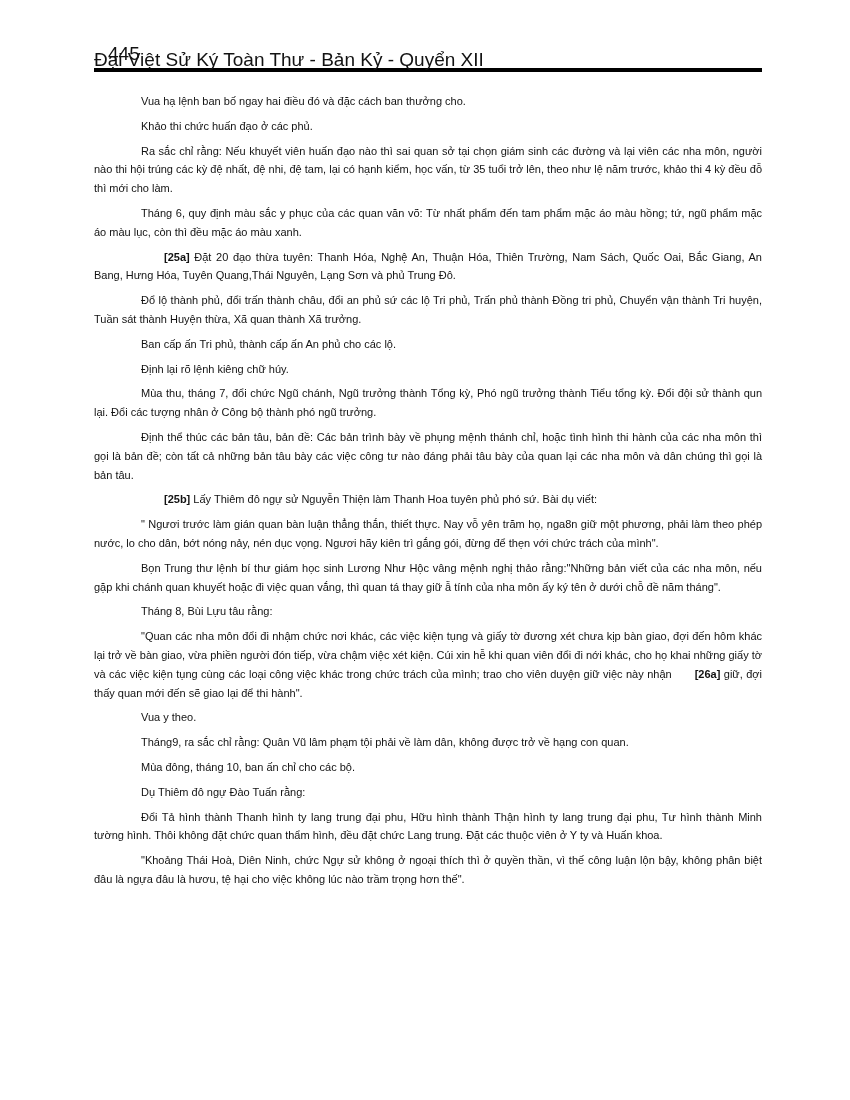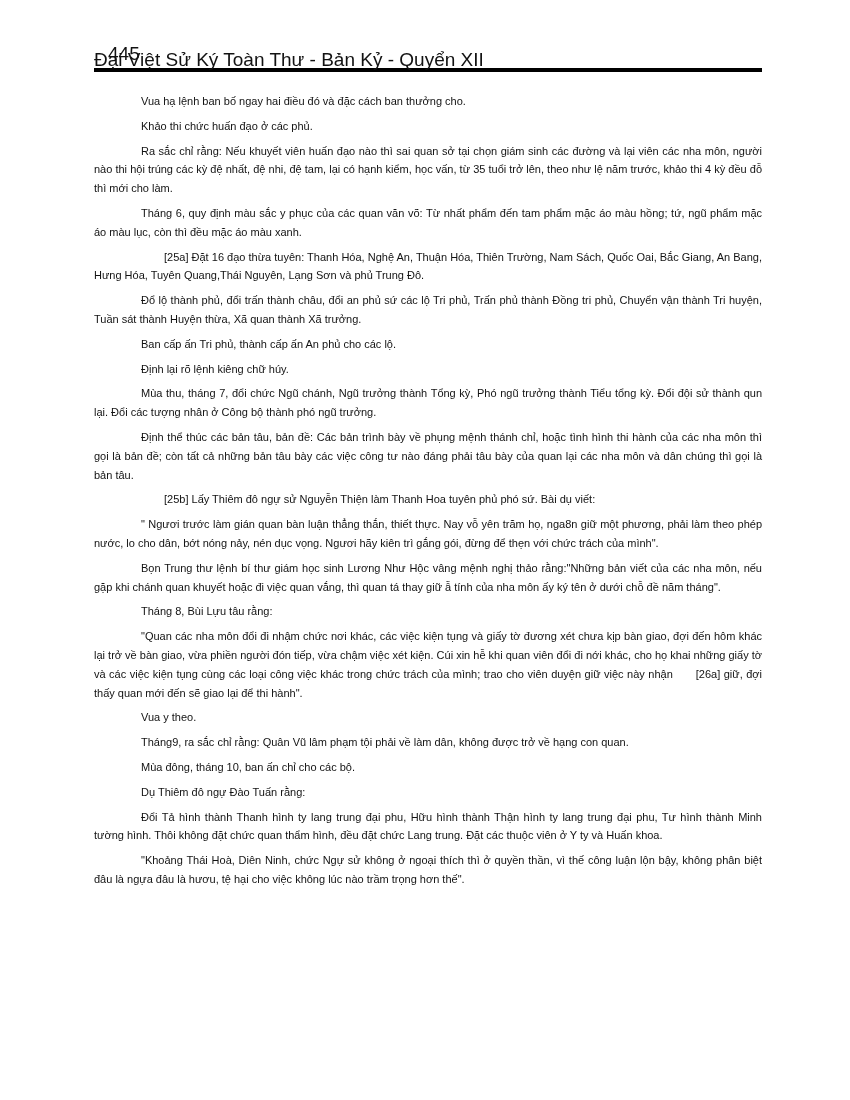--- a/index.html
+++ b/index.html
@@ -52,41 +52,41 @@
     width: 668px;
     font-size: 11px;
     line-height: 18.8px;
     text-align: justify;
   }
   .para {
     margin: 0 0 6px 0;
     text-indent: 47px;
   }
   .folio {
-    font-weight: normal;
+    font-weight: bold;
     padding-left: 23px;
   }
 </style>
 </head>
 <body>
 
 <div class="page">
   <div class="page-header">
     <div class="header-row">
       <span class="page-number">445</span>
       <span class="header-title">Đại Việt Sử Ký Toàn Thư - Bản Kỷ - Quyển XII</span>
     </div>
     <div class="header-rule"></div>
   </div>
   <div class="document-body">
       <p class="para"><span>Vua hạ lệnh ban bố ngay hai điều đó và đặc cách ban thưởng cho.</span></p>
       <p class="para"><span>Khảo thi chức huấn đạo ở các phủ.</span></p>
       <p class="para"><span>Ra sắc chỉ rằng: Nếu khuyết viên huấn đạo nào thì sai quan sở tại chọn giám sinh các đường và lại viên các nha môn, người nào thi hội trúng các kỳ đệ nhất, đệ nhi, đệ tam, lại có hạnh kiểm, học vấn, từ 35 tuổi trở lên, theo như lệ năm trước, khảo thi 4 kỳ đều đỗ thì mới cho làm.</span></p>
       <p class="para"><span>Tháng 6, quy định màu sắc y phục của các quan văn võ: Từ nhất phẩm đến tam phẩm mặc áo màu hồng; tứ, ngũ phẩm mặc áo màu lục, còn thì đều mặc áo màu xanh.</span></p>
-      <p class="para"><span class="folio">[25a]</span><span> Đặt 16 đạo thừa tuyên: Thanh Hóa, Nghệ An, Thuận Hóa, Thiên Trường, Nam Sách, Quốc Oai, Bắc Giang, An Bang, Hưng Hóa, Tuyên Quang,Thái Nguyên, Lạng Sơn và phủ Trung Đô.</span></p>
+      <p class="para"><span class="folio">[25a]</span><span> Đặt 20 đạo thừa tuyên: Thanh Hóa, Nghệ An, Thuận Hóa, Thiên Trường, Nam Sách, Quốc Oai, Bắc Giang, An Bang, Hưng Hóa, Tuyên Quang,Thái Nguyên, Lạng Sơn và phủ Trung Đô.</span></p>
       <p class="para"><span>Đổ lộ thành phủ, đổi trấn thành châu, đổi an phủ sứ các lộ Tri phủ, Trấn phủ thành Đồng tri phủ, Chuyển vận thành Tri huyện, Tuần sát thành Huyện thừa, Xã quan thành Xã trưởng.</span></p>
       <p class="para"><span>Ban cấp ấn Tri phủ, thành cấp ấn An phủ cho các lộ.</span></p>
       <p class="para"><span>Định lại rõ lệnh kiêng chữ húy.</span></p>
       <p class="para"><span>Mùa thu, tháng 7, đổi chức Ngũ chánh, Ngũ trưởng thành Tổng kỳ, Phó ngũ trưởng thành Tiểu tổng kỳ. Đổi đội sử thành qun lại. Đổi các tượng nhân ở Công bộ thành phó ngũ trưởng.</span></p>
       <p class="para"><span>Định thể thúc các bản tâu, bản đề: Các bản trình bày về phụng mệnh thánh chỉ, hoặc tình hình thi hành của các nha môn thì gọi là bản đề; còn tất cả những bản tâu bày các việc công tư nào đáng phải tâu bày của quan lại các nha môn và dân chúng thì gọi là bản tâu.</span></p>
       <p class="para"><span class="folio">[25b]</span><span> Lấy Thiêm đô ngự sử Nguyễn Thiện làm Thanh Hoa tuyên phủ phó sứ. Bài dụ viết:</span></p>
       <p class="para"><span>" Ngươi trước làm gián quan bàn luận thẳng thắn, thiết thực. Nay vỗ yên trăm họ, nga8n giữ một phương, phải làm theo phép nước, lo cho dân, bớt nóng nảy, nén dục vọng. Ngươi hãy kiên trì gắng gói, đừng để thẹn với chức trách của mình".</span></p>
       <p class="para"><span>Bọn Trung thư lệnh bí thư giám học sinh Lương Như Hộc vâng mệnh nghị thảo rằng:"Những bản viết của các nha môn, nếu gặp khi chánh quan khuyết hoặc đi việc quan vắng, thì quan tá thay giữ ẫ tính của nha môn ấy ký tên ở dưới chỗ đề năm tháng".</span></p>
       <p class="para"><span>Tháng 8, Bùi Lựu tâu rằng:</span></p>
       <p class="para"><span>"Quan các nha môn đổi đi nhậm chức nơi khác, các việc kiện tụng và giấy tờ đương xét chưa kịp bàn giao, đợi đến hôm khác lại trở về bàn giao, vừa phiền người đón tiếp, vừa chậm việc xét kiện. Cúi xin hễ khi quan viên đổi đi nới khác, cho họ khai những giấy tờ và các việc kiện tụng cùng các loại công việc khác trong chức trách của mình; trao cho viên duyện giữ việc này nhận</span><span class="folio">[26a]</span><span> giữ, đợi thấy quan mới đến sẽ giao lại để thi hành".</span></p>

